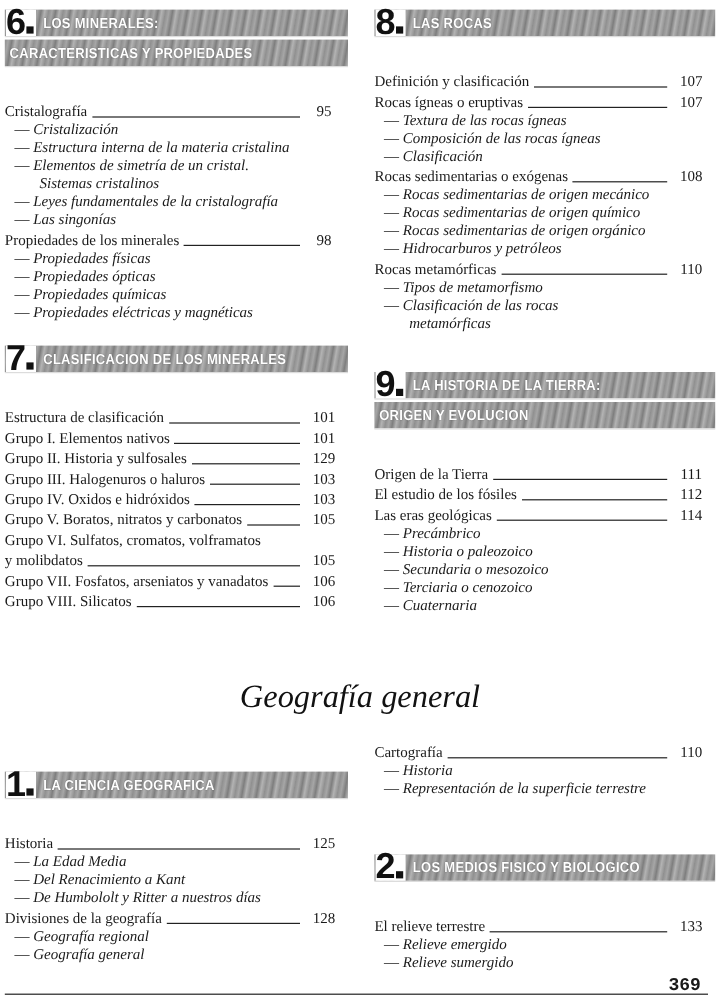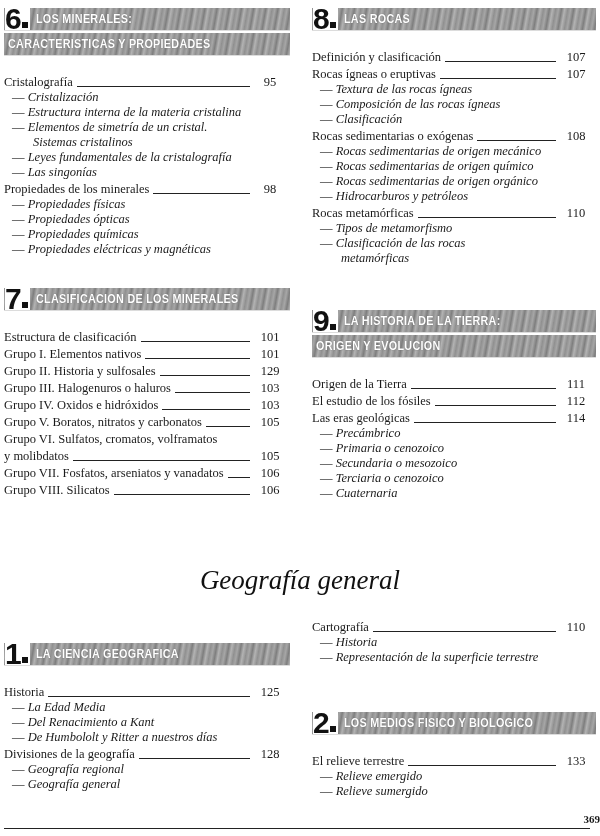--- a/index.html
+++ b/index.html
@@ -9,32 +9,32 @@
   .banner { position: relative; height: 22px; display: flex; align-items: center;
             background: repeating-linear-gradient(100deg, #8f8f8f 0px, #a6a6a6 3px, #7e7e7e 6px, #b3b3b3 9px, #939393 12px);
             border-bottom: 1px solid #dcdcdc; }
   .banner.second { margin-top: 2px; }
   .banner .num { font-family: "Liberation Sans", sans-serif; font-weight: bold; font-size: 30px;
                  color: #111; line-height: 22px; letter-spacing: -1px; margin-left: 1px;
                  background: #fff; padding-right: 2px; height: 22px; display: flex; align-items: flex-end; }
   .banner .num .dot { display:inline-block; width:6px; height:6px; background:#111; margin-left:1px; margin-bottom:2px; }
   .banner .title { font-family: "Liberation Sans", sans-serif; font-weight: bold; font-size: 12px;
                    color: #ffffff; letter-spacing: 0.3px; margin-left: 6px; text-shadow: 0 0 1px #555; transform: scaleX(0.9); transform-origin: left; white-space: nowrap; }
-  .entries { margin-top: 19px; font-size: 12.5px; }
+  .entries { margin-top: 30px; font-size: 12.5px; }
   .entry { display: flex; align-items: flex-end; line-height: 15px; margin-top: 2px; }
   .entry .lbl { white-space: nowrap; }
   .entry .lead { flex: 1; border-bottom: 1px solid #222; margin: 0 6px 3px 4px; }
   .entry .pg { width: 28px; text-align: center; margin-right: 6px; }
   .sub { font-style: italic; line-height: 15px; padding-left: 18px; text-indent: -10px; }
   .sub::before { content: "— "; font-style: normal; }
   .sub .cont { display:block; text-indent:0; padding-left: 11px; }
   .heading { position: absolute; left: 0; width: 600px; top: 565px; text-align: center;
              font-family: "Liberation Serif", serif; font-style: italic; font-size: 27px; color: #111; }
   .footer-rule { position: absolute; left: 4px; top: 828px; width: 586px; border-bottom: 1px solid #222; }
-  .page-num { position: absolute; right: 0; top: 813px; font-family: Liberation Serif, serif; font-size: 11px; font-weight: bold; }
+  .page-num { position: absolute; right: 16px; top: 813px; font-family: Liberation Mono, monospace; font-size: 15px; font-weight: bold; }
 </style>
 </head>
 <body>
 
 <div class="col" style="left:4px; top:8px; width:286px;">
     <div class="banner">
       <span class="num">
         <span>6</span>
         <span class="dot"></span>
       </span>
@@ -186,21 +186,21 @@
         <span class="lbl">El estudio de los fósiles</span>
         <span class="lead"></span>
         <span class="pg">112</span>
       </div>
       <div class="entry">
         <span class="lbl">Las eras geológicas</span>
         <span class="lead"></span>
         <span class="pg">114</span>
       </div>
       <div class="sub">Precámbrico</div>
-      <div class="sub">Primaria o cenozoico</div>
+      <div class="sub">Historia o paleozoico</div>
       <div class="sub">Secundaria o mesozoico</div>
       <div class="sub">Terciaria o cenozoico</div>
       <div class="sub">Cuaternaria</div>
     </div>
   </div>
 
 <div class="heading">Geografía general</div>
 
 <div class="col" style="left:4px; top:643px; width:286px;">
     <div class="banner">

